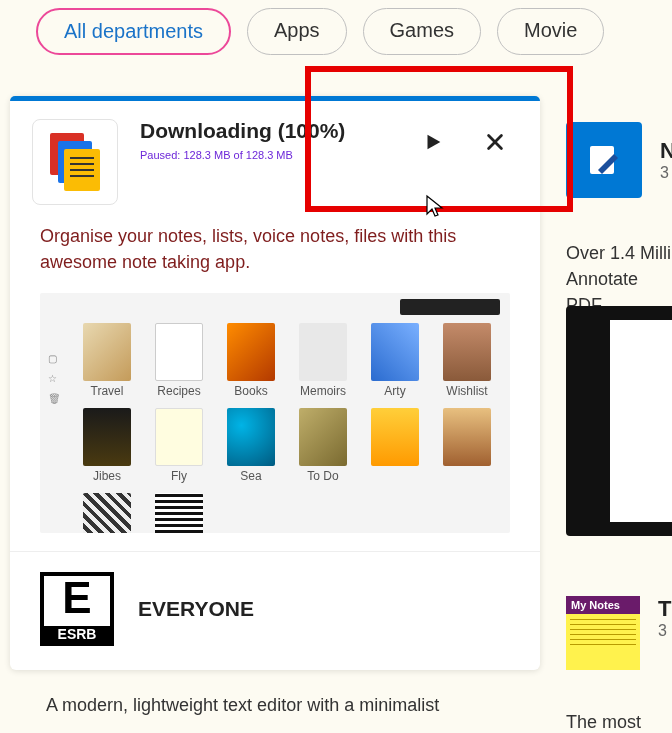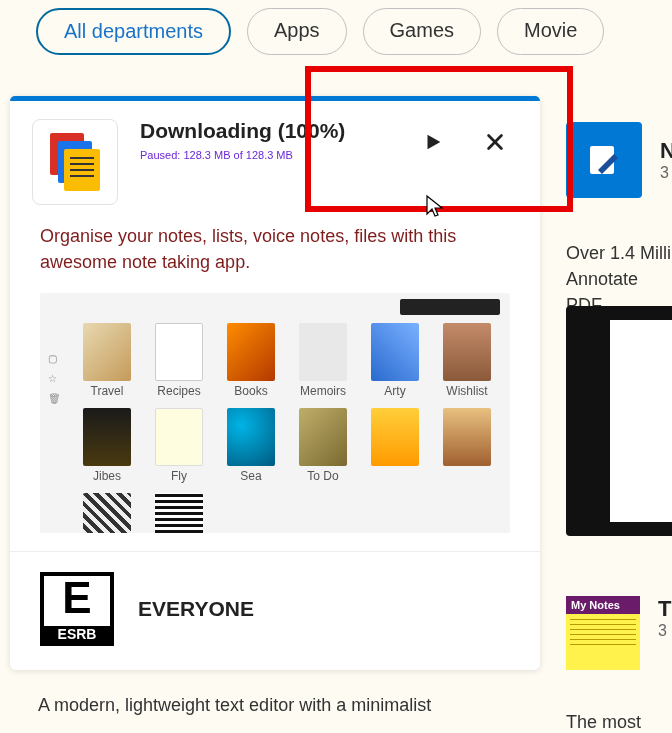--- a/index.html
+++ b/index.html
@@ -19,21 +19,21 @@
   .pill {
     border: 1px solid #c0c0c0;
     border-radius: 24px;
     padding: 10px 26px;
     font-size: 20px;
     color: #333;
     background: #fff0;
     cursor: pointer;
   }
   .pill.active {
-    border: 2px solid #0369a1;
+    border: 2px solid #ec4899;
     color: #1a73c8;
     background: transparent;
   }
   .card {
     position: absolute;
     left: 10px;
     top: 96px;
     width: 530px;
     background: #fff;
     border-radius: 6px;
@@ -115,21 +115,21 @@
   }
   .esrb {
     width:74px; height:74px; border:4px solid #000; background:#fff;
     display:flex; flex-direction:column; align-items:center; justify-content:space-between;
   }
   .esrb .E { font-size:44px; font-weight:900; line-height:1; }
   .esrb .b { font-size:14px; font-weight:900; background:#000; color:#fff; width:100%; text-align:center;}
   .rating-lbl { font-size:21px; font-weight:700; color:#222; }
 
   .second-card {
-    position:absolute; left:38px; top:695px; width:500px; font-size:18px; color:#333;
+    position:absolute; left:46px; top:695px; width:500px; font-size:18px; color:#333;
   }
 
   .right-app1 {
     position:absolute; left:566px; top:122px; display:flex; gap:18px; align-items:center;
   }
   .blue-icon{
     width:76px; height:76px; background:#0078d4; border-radius:4px; display:flex; align-items:center; justify-content:center;
   }
   .right-title { font-size:22px; font-weight:600; color:#222;}
   .right-sub { font-size:16px; color:#666; }

